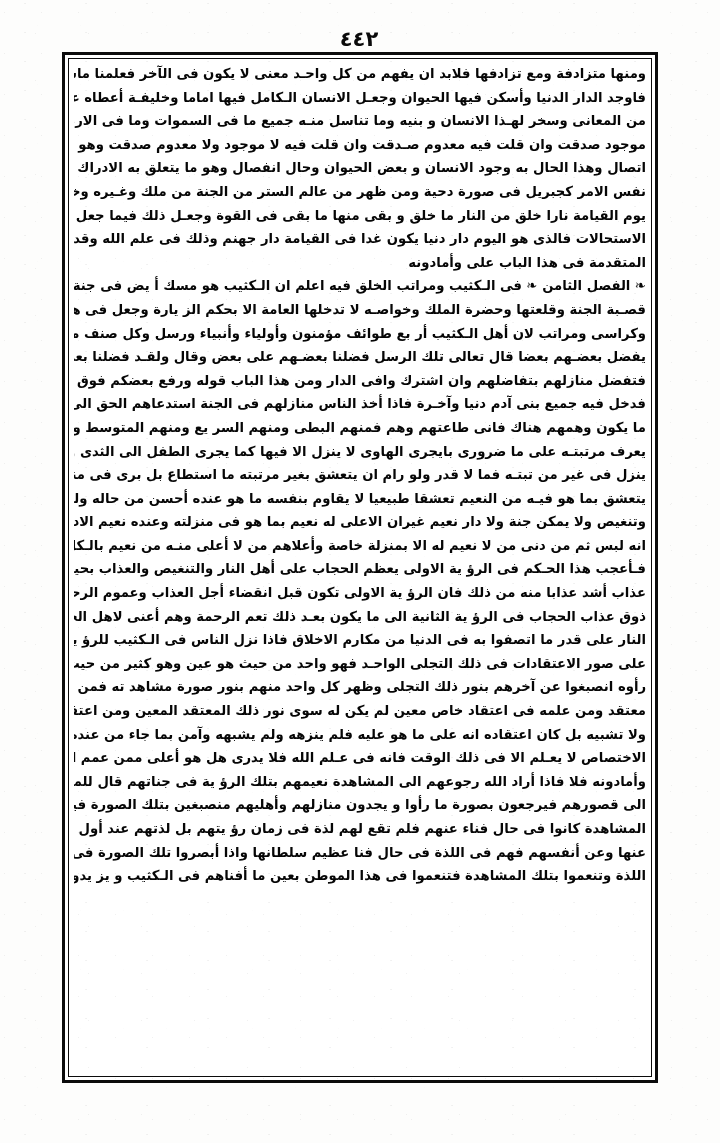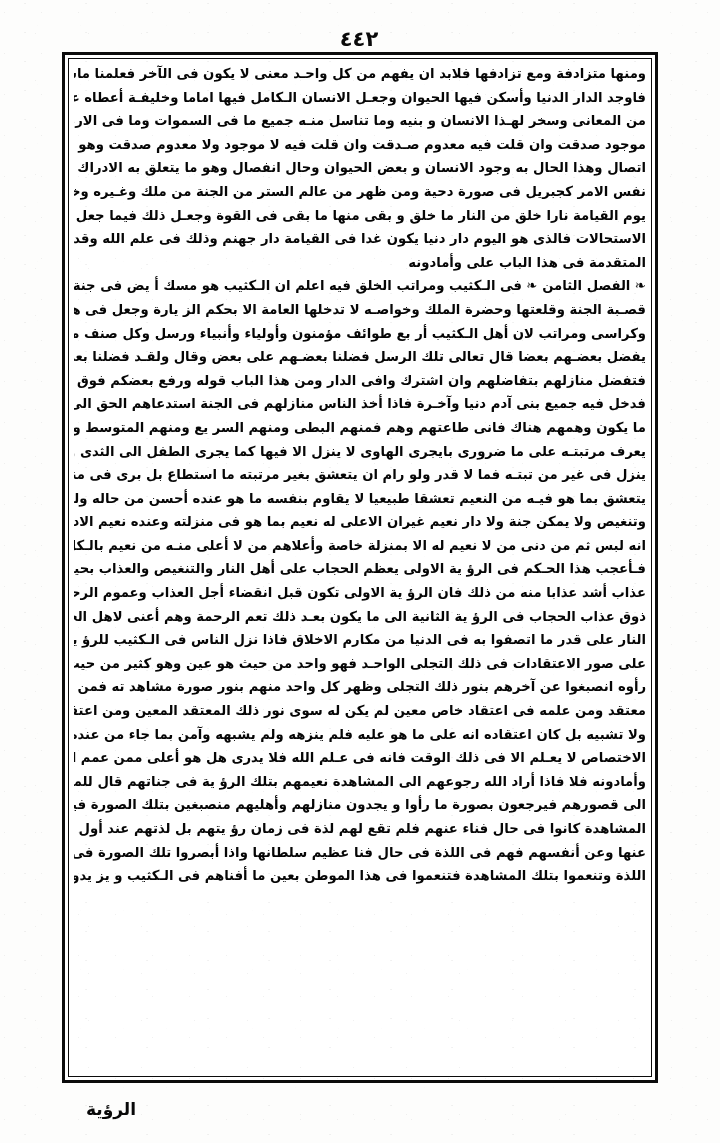--- a/index.html
+++ b/index.html
@@ -183,18 +183,15 @@
       <div class="line"><span>الاختصاص لا يعـلم الا فى ذلك الوقت فانه فى عـلم الله فلا يدرى هل هو أعلى ممن عمم الاعتقادات كلها علمه أو مساويه</span></div>
       <div class="line"><span>وأمادونه فلا فاذا أراد الله رجوعهم الى المشاهدة نعيمهم بتلك الرؤ ية فى جناتهم قال للملائكة وعزة الـكثيب ردوهم</span></div>
       <div class="line"><span>الى قصورهم فيرجعون بصورة ما رأوا و يجدون منازلهم وأهليهم منصبغين بتلك الصورة فيتلذذون بها قائلين هل وقت</span></div>
       <div class="line"><span>المشاهدة كانوا فى حال فناء عنهم فلم تقع لهم لذة فى زمان رؤ يتهم بل لذتهم عند أول التجلى عند حكم سلطانها عليهم فافتتم</span></div>
       <div class="line"><span>عنها وعن أنفسهم فهم فى اللذة فى حال فنا عظيم سلطانها واذا أبصروا تلك الصورة فى منازلهم وأهليهم استمرت لهم</span></div>
       <div class="line"><span>اللذة وتنعموا بتلك المشاهدة فتنعموا فى هذا الموطن بعين ما أفناهم فى الـكثيب و يز يدون فى ذلك التجلى وفى تلك</span></div>
 
     </div>
   </div>
 
-  <div class="catchword">
-    <div class="catchword-text">الرؤية</div>
-  </div>
 
   <div class="grain"></div>
 </div>
 
 </body></html>

